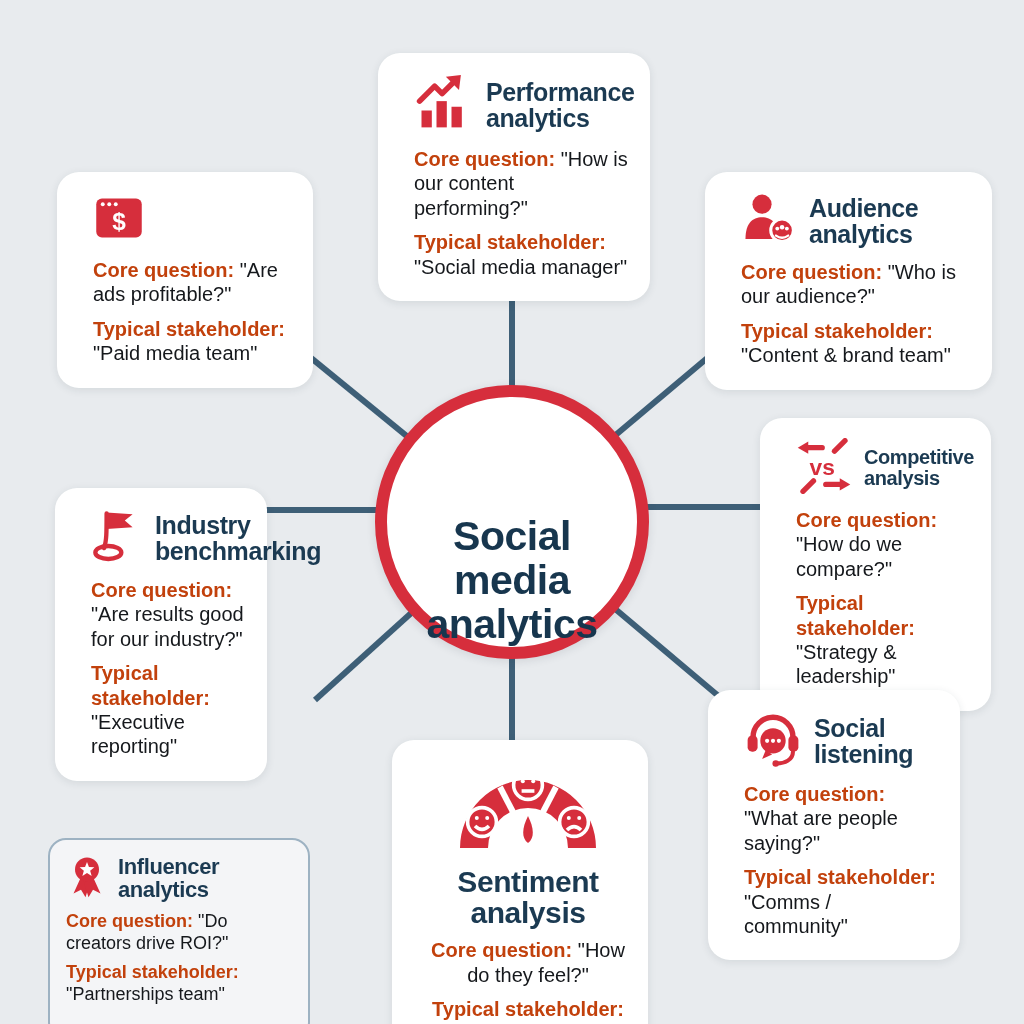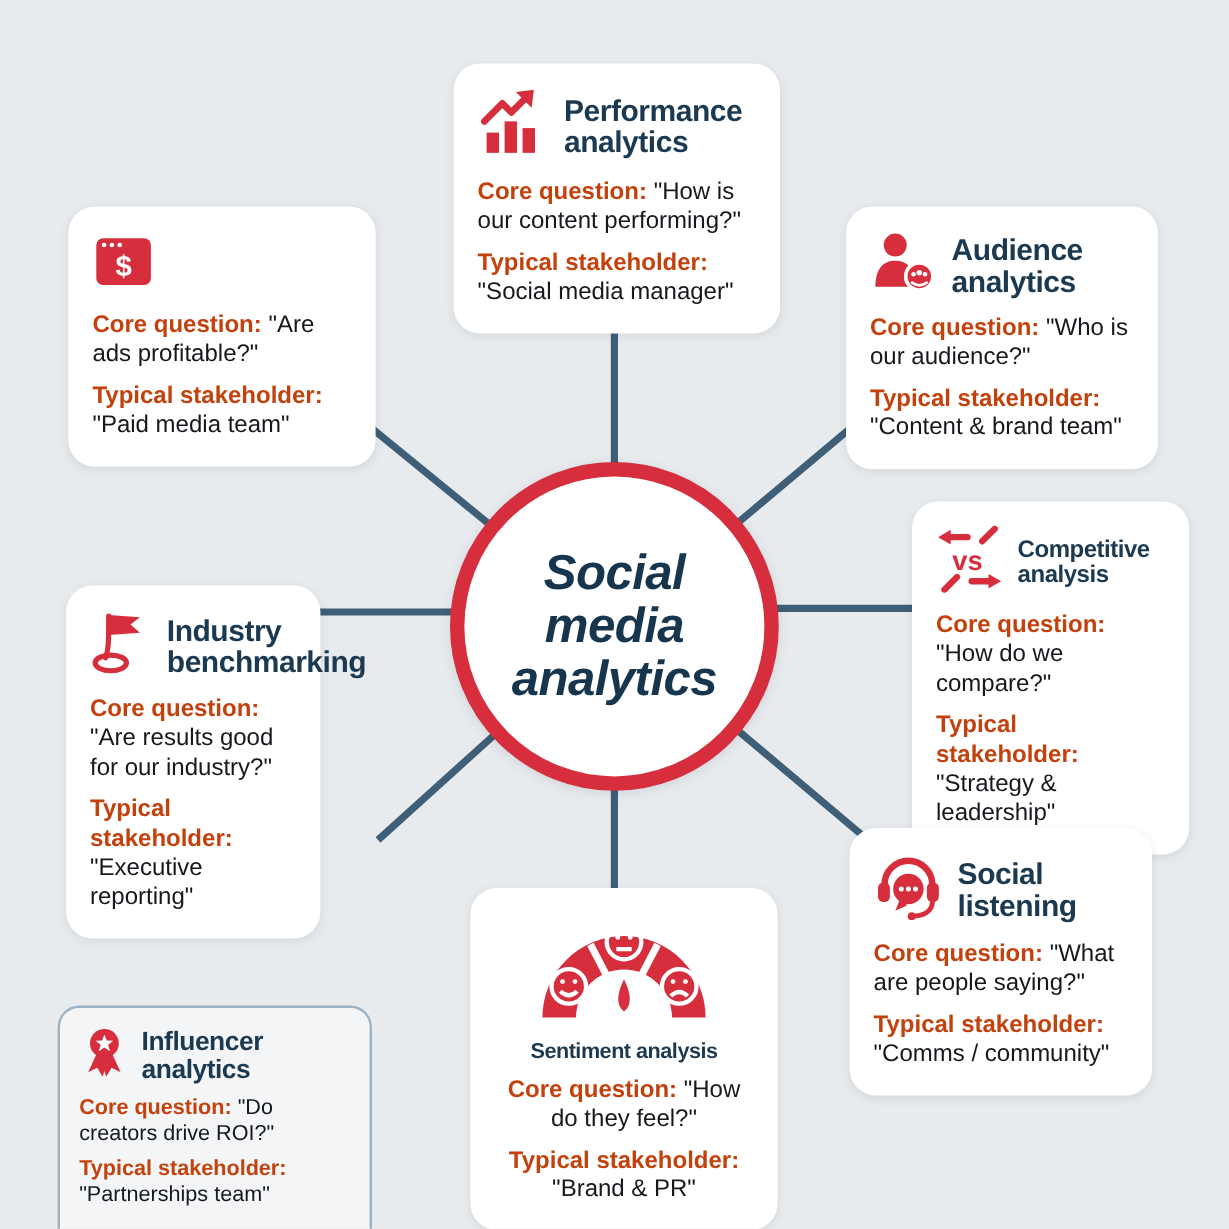--- a/index.html
+++ b/index.html
@@ -8,63 +8,62 @@
     background:#e8ebee;
     font-family:"Liberation Sans", sans-serif;
   }
   
   #connectors{position:absolute;left:0;top:0;z-index:1;}
 
   
   .card{
     position:absolute;z-index:2;box-sizing:border-box;
     background:#ffffff;border-radius:22px;
-    padding:20px 20px 22px 20px;
+    padding:20px 20px 22px 36px;
     box-shadow:0 2px 8px rgba(30,45,60,.10);
     color:#15181c;
   }
   .card-head{display:flex;align-items:center;gap:12px;margin-bottom:6px;}
   .card-title{
     font-size:25px;font-weight:bold;color:#1b3a52;
     line-height:1.04;letter-spacing:-0.4px;
   }
   .icon{flex:0 0 auto;}
   .qa{font-size:20px;line-height:1.22;margin:10px 0 0 0;}
   .qa b{color:#c2410c;}
   .stake-value{display:block;}
 
   #card-performance{left:378px;top:53px;width:272px;}
   #card-paid{left:57px;top:172px;width:256px;}
-  #card-audience{left:705px;top:172px;width:260px;}
+  #card-audience{left:705px;top:172px;width:287px;}
   #card-competitive{left:760px;top:418px;width:231px;}
   #card-competitive .card-title{font-size:20px;}
   #card-benchmarking{left:55px;top:488px;width:212px;}
   #card-listening{left:708px;top:678px;width:252px;margin-top:12px;}
 
   #card-sentiment{left:392px;top:740px;width:256px;text-align:center;padding-top:16px;}
   #card-sentiment .card-head{flex-direction:column;gap:6px;margin-bottom:2px;}
-  #card-sentiment .card-title{font-size:18px;}
+  #card-sentiment .card-title{font-size:30px;}
 
   #card-influencer{
     left:48px;top:838px;width:262px;padding:14px 16px 32px 16px;
     background:rgba(255,255,255,0.5);
     border:2px solid #9db2c2;border-radius:18px;box-shadow:none;
   }
   #card-influencer .card-head{gap:10px;margin-bottom:0;}
   #card-influencer .card-title{font-size:22px;}
   #card-influencer .qa{font-size:18px;margin-top:7px;}
 
   
   #hub{
     position:absolute;z-index:3;left:375px;top:385px;width:274px;height:274px;
     box-sizing:border-box;border-radius:50%;
     background:#ffffff;border:12px solid #d62e3c;
-    display:flex;align-items:center;justify-content:center;text-align:center;
+    display:flex;align-items:flex-end;justify-content:center;text-align:center;
     box-shadow:0 2px 10px rgba(30,45,60,.12);
-    font-style:italic;
   }
   #hub .hub-title{
     font-size:41px;font-weight:bold;color:#17364e;
     line-height:1.07;letter-spacing:-0.5px;width:215px;
   }
 </style>
 </head>
 <body>
 
 <svg id="connectors" width="1024" height="1024">

